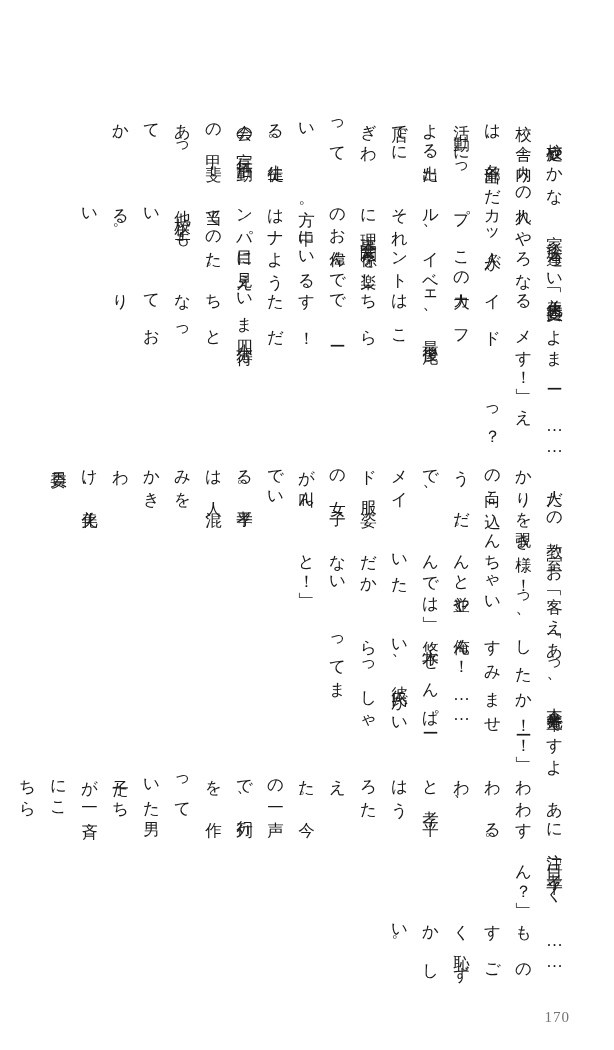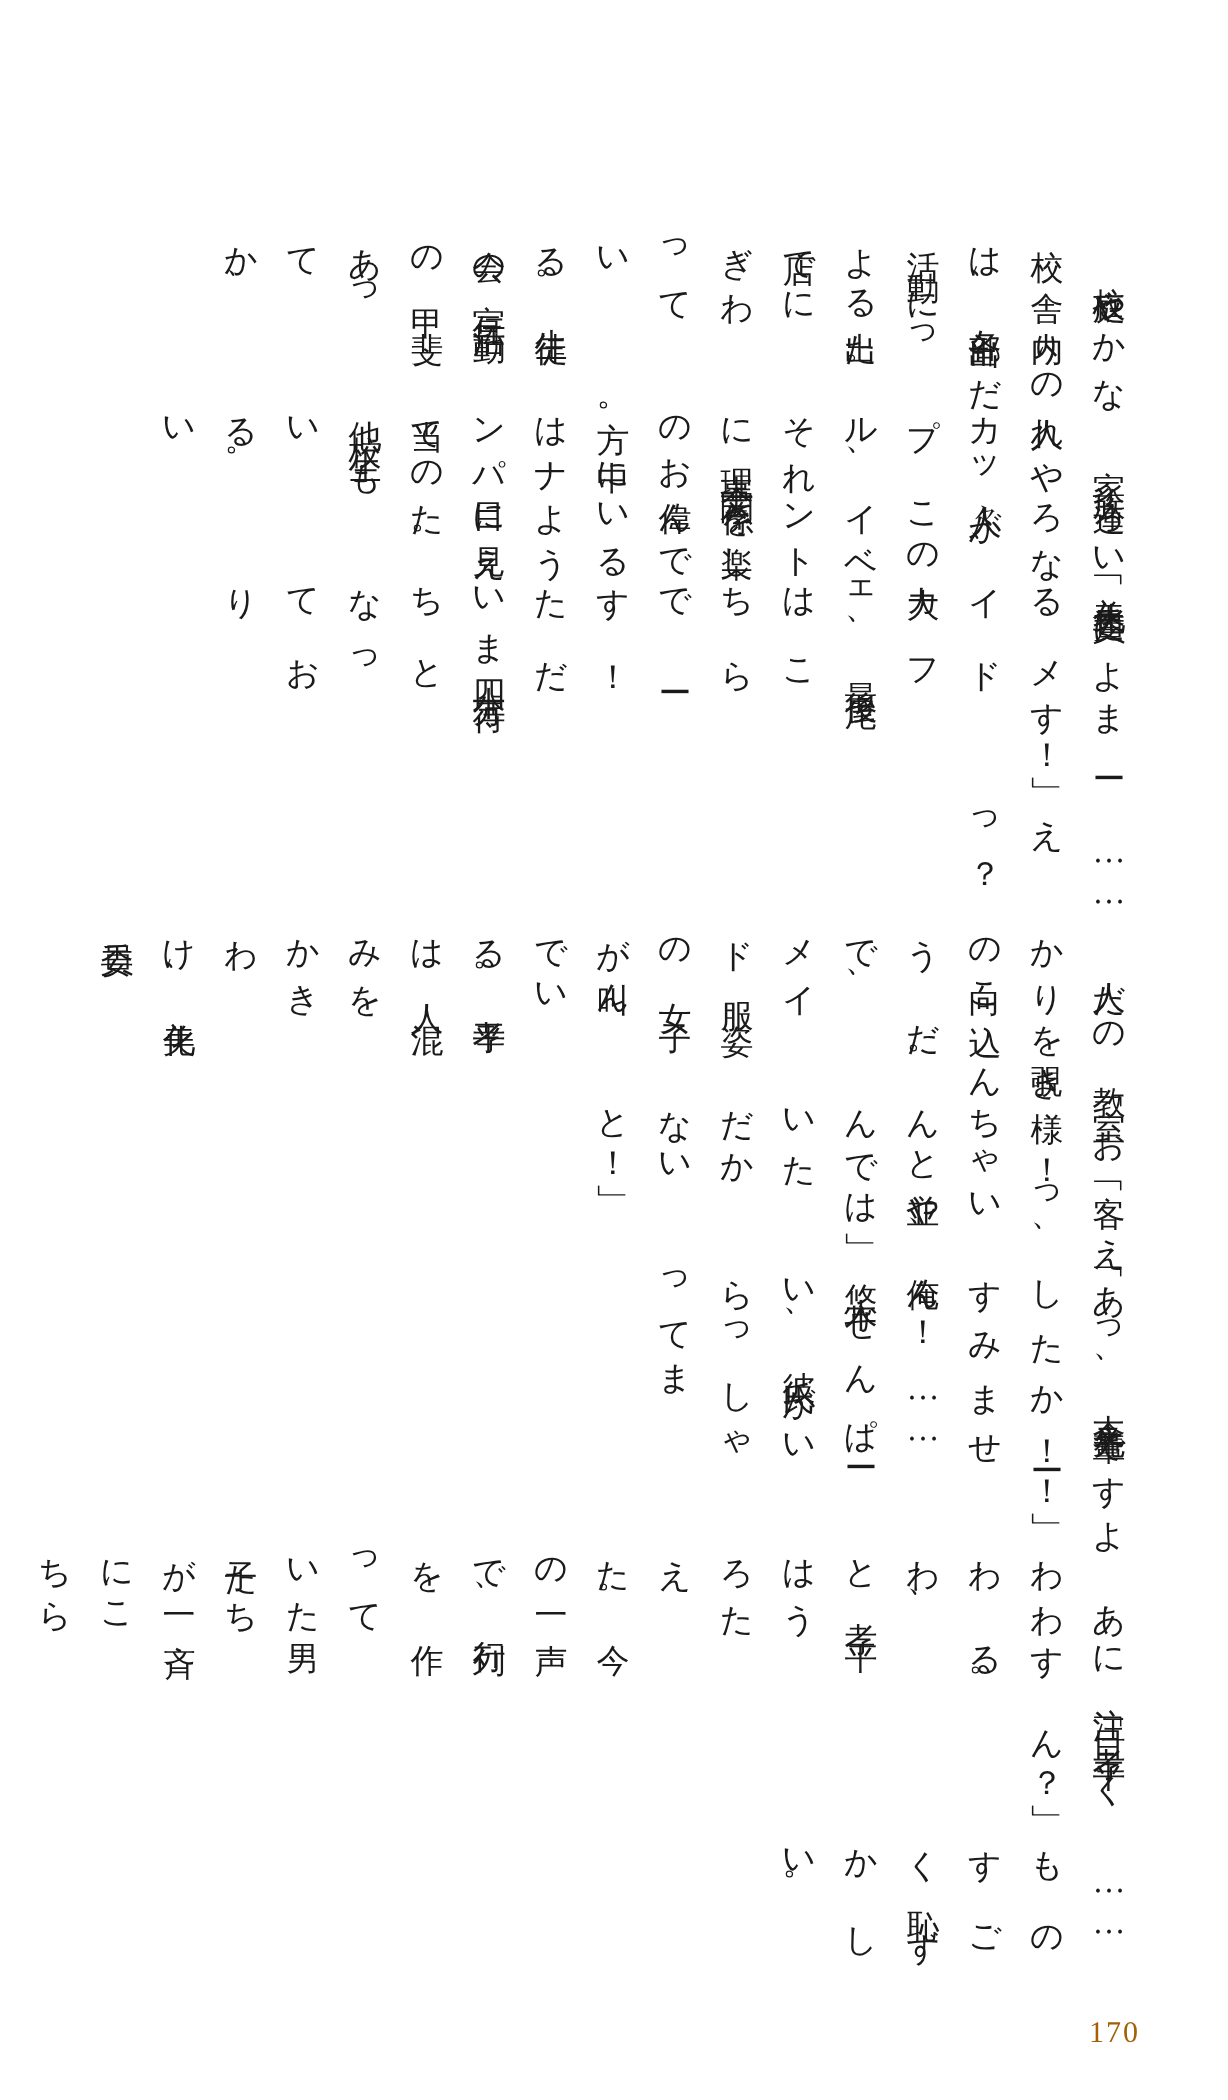--- a/index.html
+++ b/index.html
@@ -49,21 +49,21 @@
     padding-top: 17px;
     box-sizing: border-box;
   }
   .page-number {
     position: absolute;
     bottom: 24px;
     right: 44px;
     font-size: 15px;
     letter-spacing: 1px;
     font-family: "Liberation Serif", "DejaVu Serif", serif;
-    color: #a16207;
+    color: #737373;
   }
 </style>
 </head>
 <body>
 
 <div class="page">
   <div class="text-block">
     <div class="line">　校庭や校舎内は、各部活動による出店でにぎわっている。生徒会の宣伝活動の甲斐あってか、</div>
     <div class="line">かなりの人出だった。</div>
     <div class="line">　家族連れやカップル、それに理事会関係のお偉方。中にはナンパ目当ての他校生もいる。い</div>

